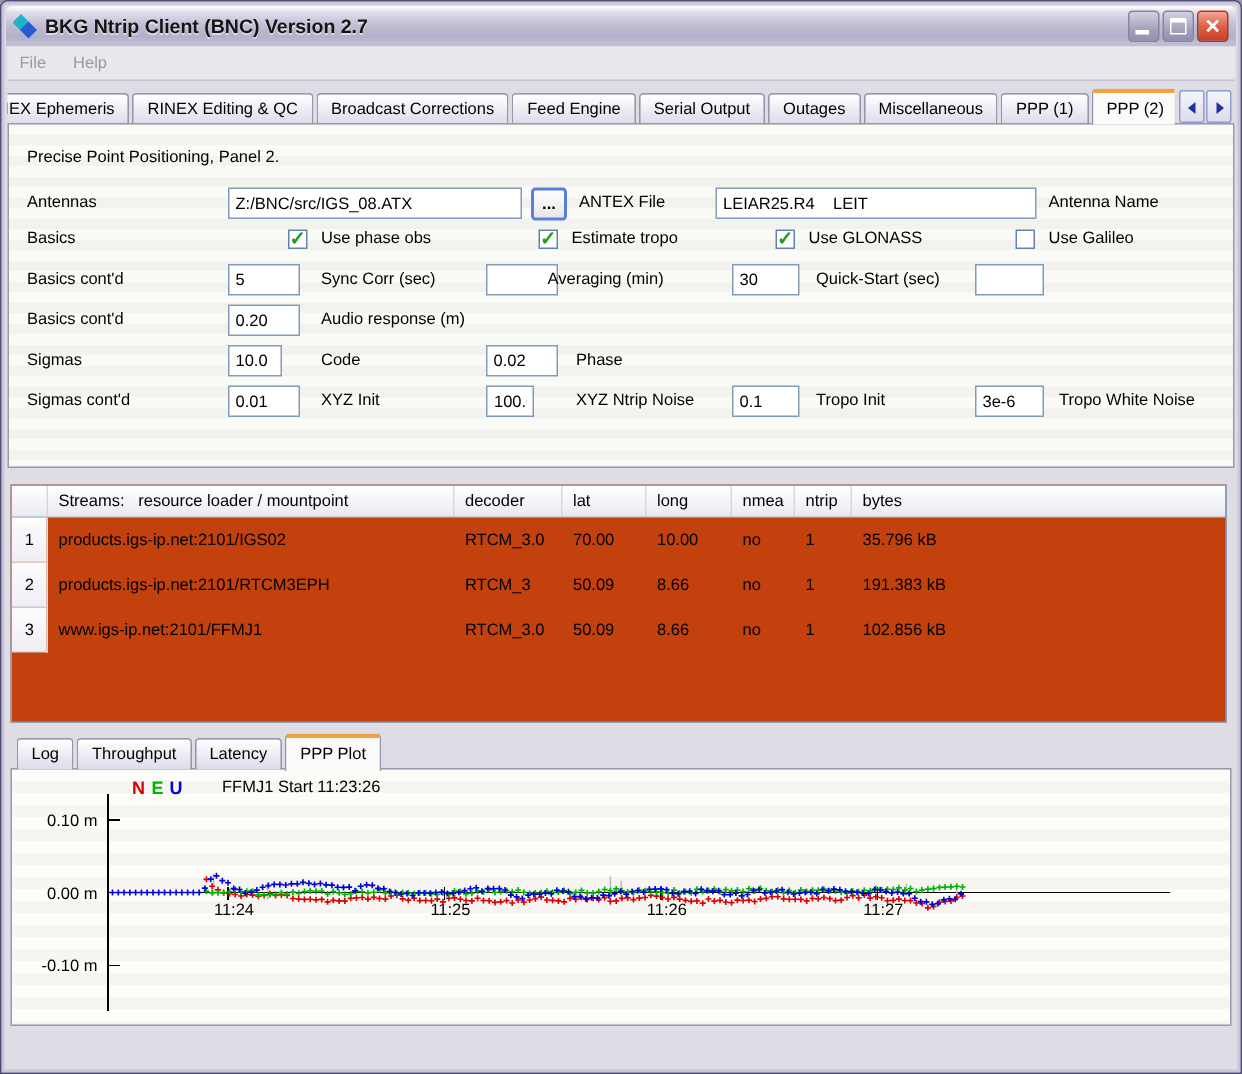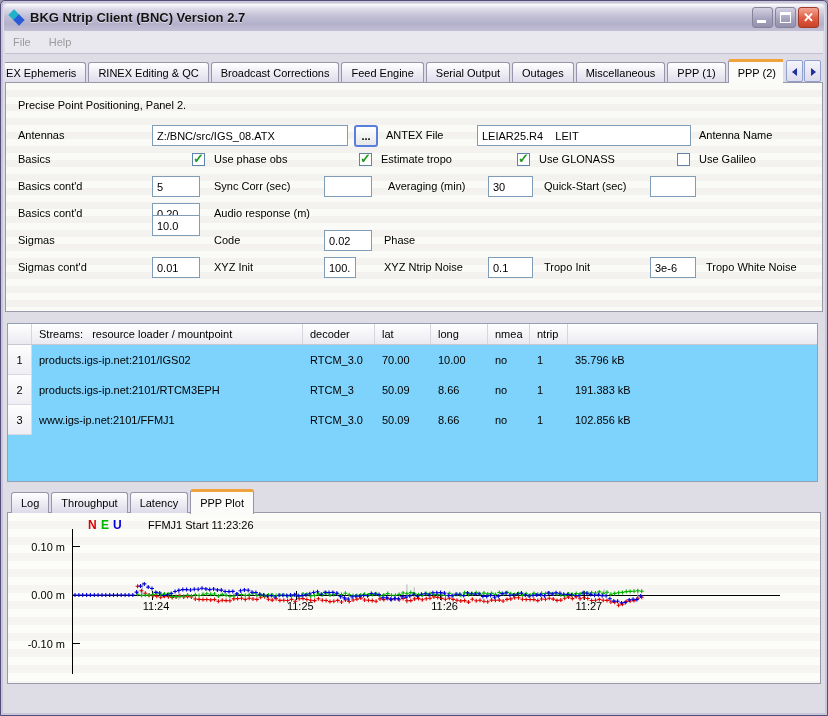--- a/index.html
+++ b/index.html
@@ -83,21 +83,21 @@
   }
   .checkbox {
     position:absolute; width:13px; height:13px; border:1px solid #5f83ab; background:#fff; cursor:pointer;
   }
   .checkbox.checked::after {
     content:"✓"; position:absolute; left:0px; top:-3px; color:#1f9c1f; font-weight:bold; font-size:13px;
   }
   
   .stable {
     position:absolute; left:6px; top:322px; width:811px; height:159px;
-    border:1px solid #92a0b5; background:#7dd3fc; overflow:hidden;
+    border:1px solid #92a0b5; background:#c2410c; overflow:hidden;
   }
   .thead { display:flex; height:21px; background:linear-gradient(180deg,#ffffff,#f4f4f8 55%,#e9e9f0); border-bottom:1px solid #c8c8d4; }
   .th { border-right:1px solid #d6d6de; padding-left:7px; line-height:21px; white-space:pre; overflow:hidden; }
   .trow { display:flex; height:30px; }
   .td { padding-left:7px; line-height:30px; white-space:nowrap; overflow:hidden; }
   .td.num {
     text-align:center; padding-left:0; background:linear-gradient(180deg,#fdfdfe,#eeeef4);
     border-right:1px solid #d9d9e2; border-bottom:1px solid #d9d9e2;
   }
   .c0{width:24px;flex:0 0 auto;} .c1{width:271px;flex:0 0 auto;} .c2{width:72px;flex:0 0 auto;}
@@ -188,32 +188,32 @@
     <span class="lab" style="left:375px;top:66px;">Estimate tropo</span>
     <span class="checkbox checked" style="left:511px;top:70px;"></span>
     <span class="lab" style="left:533px;top:66px;">Use GLONASS</span>
     <span class="checkbox" style="left:671px;top:70px;"></span>
     <span class="lab" style="left:693px;top:66px;">Use Galileo</span>
 
     <span class="lab" style="left:12px;top:93px;">Basics cont'd</span>
     <input type="text" style="left: 146px; top: 93px; width: 48px;" value="5">
     <span class="lab" style="left:208px;top:93px;">Sync Corr (sec)</span>
     <input type="text" style="left: 318px; top: 93px; width: 48px;" value="">
-    <span class="lab" style="left:382px;top:93px;">Averaging (min)</span>
+    <span class="lab" style="left:359px;top:93px;">Averaging (min)</span>
     <input type="text" style="left: 482px; top: 93px; width: 45px;" value="30">
     <span class="lab" style="left:538px;top:93px;">Quick-Start (sec)</span>
     <input type="text" style="left: 644px; top: 93px; width: 46px;" value="">
     <span class="lab" style="left:700px;top:93px;"></span>
 
     <span class="lab" style="left:12px;top:120px;">Basics cont'd</span>
     <input type="text" style="left: 146px; top: 120px; width: 48px;" value="0.20">
     <span class="lab" style="left:208px;top:120px;">Audio response (m)</span>
 
     <span class="lab" style="left:12px;top:147px;">Sigmas</span>
-    <input type="text" style="left: 146px; top: 132px; width: 48px;" value="10.0">
+    <input type="text" style="left: 146px; top: 147px; width: 36px;" value="10.0">
     <span class="lab" style="left:208px;top:147px;">Code</span>
     <input type="text" style="left: 318px; top: 147px; width: 48px;" value="0.02">
     <span class="lab" style="left:378px;top:147px;">Phase</span>
 
     <span class="lab" style="left:12px;top:174px;">Sigmas cont'd</span>
     <input type="text" style="left: 146px; top: 174px; width: 48px;" value="0.01">
     <span class="lab" style="left:208px;top:174px;">XYZ Init</span>
     <input type="text" style="left: 318px; top: 174px; width: 32px;" value="100.0">
     <span class="lab" style="left:378px;top:174px;">XYZ Ntrip Noise</span>
     <input type="text" style="left: 482px; top: 174px; width: 45px;" value="0.1">
@@ -224,20 +224,21 @@
 
   <div class="stable">
     <div class="thead">
       <span class="th c0"></span>
       <span class="th c1">Streams:   resource loader / mountpoint</span>
       <span class="th c2">decoder</span>
       <span class="th c3">lat</span>
       <span class="th c4">long</span>
       <span class="th c5">nmea</span>
       <span class="th c6">ntrip</span>
+      <span class="th c7">bytes</span>
     </div>
     <div class="trow">
       <span class="td num c0">1</span>
       <span class="td c1">products.igs-ip.net:2101/IGS02</span>
       <span class="td c2">RTCM_3.0</span>
       <span class="td c3">70.00</span>
       <span class="td c4">10.00</span>
       <span class="td c5">no</span>
       <span class="td c6">1</span>
       <span class="td c7">35.796 kB</span>

